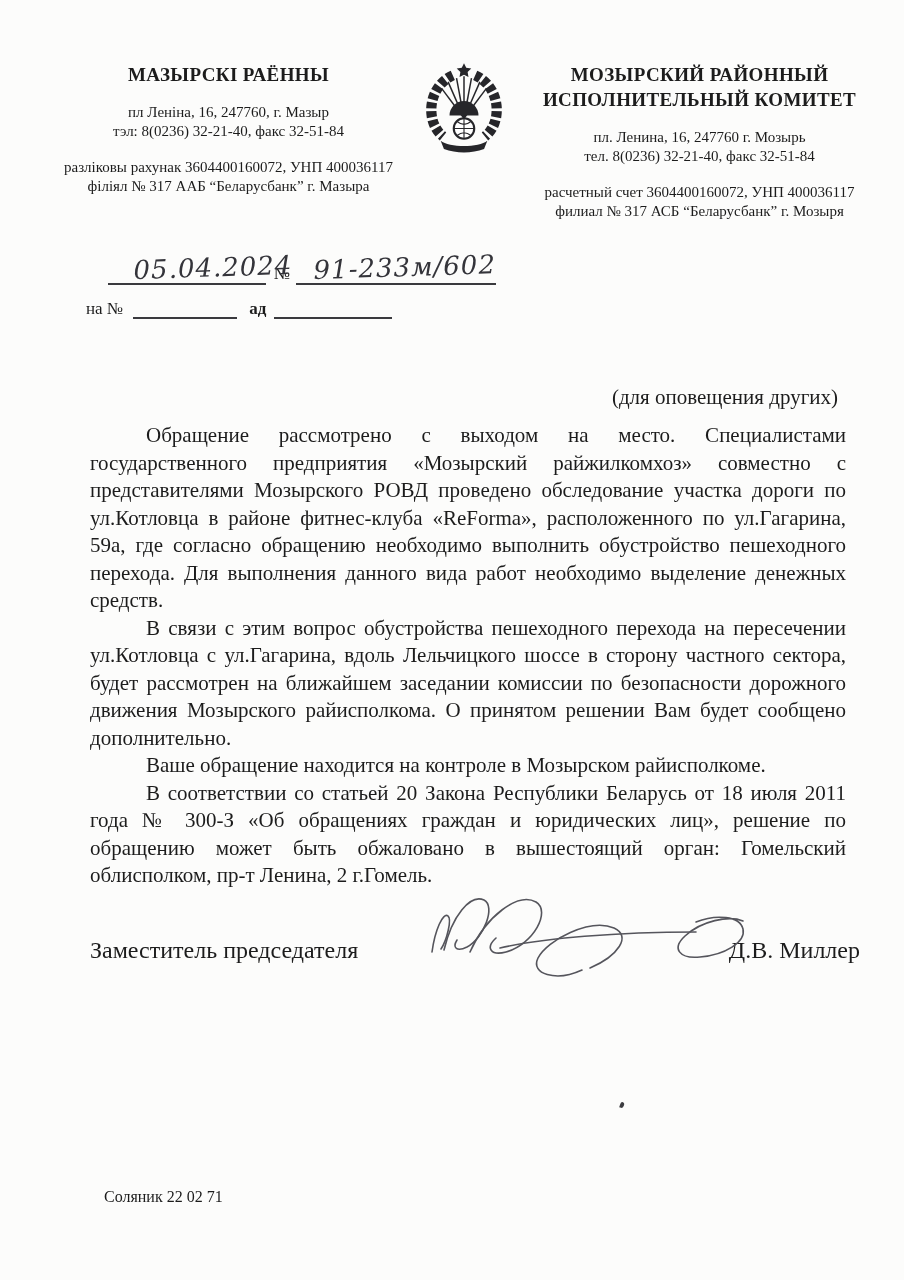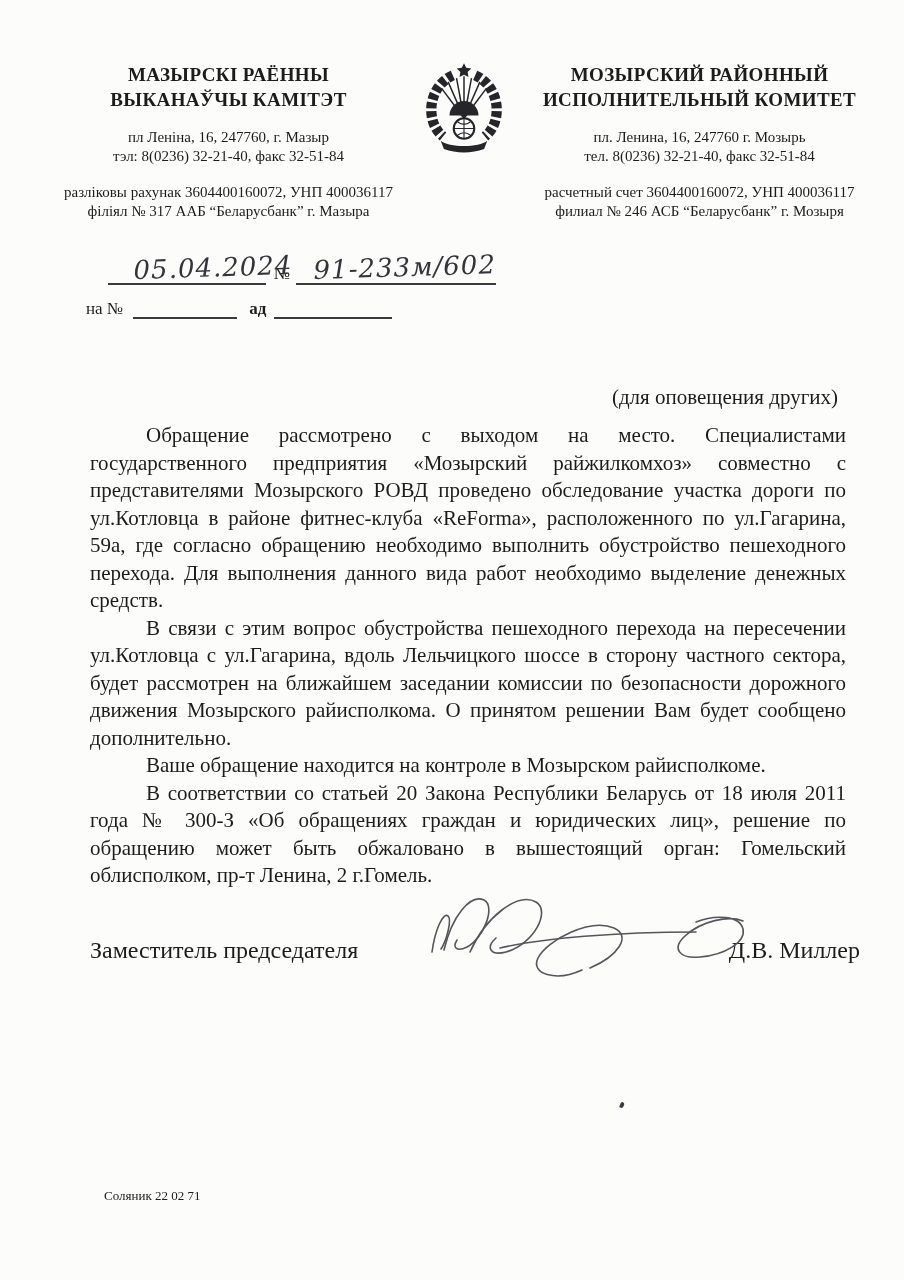--- a/index.html
+++ b/index.html
@@ -92,35 +92,34 @@
     left:620px;top:1102px;
     width:4px;height:6px;
     background:#3c3c40;
     border-radius:50% 50% 50% 0;
     transform:rotate(18deg);
   }
   
   .footer{
     position:absolute;
     left:104px;top:1188px;
-    font-size:13px;
+    font-size:16px;
   }
   svg .ink{fill:#26262a;}
   svg .ink-s{stroke:#26262a;}
 </style>
 </head>
 <body>
 
 <div class="page">
 
   <header class="letterhead">
     <div class="lh-col">
       <div class="lh-title">
         <div>МАЗЫРСКІ РАЁННЫ</div>
-        <div>ВЫКАНАЎЧЫ КАМІТЭТ</div>
       </div>
       <div class="lh-addr">
         <div>пл Леніна, 16, 247760, г. Мазыр</div>
         <div>тэл: 8(0236) 32-21-40, факс 32-51-84</div>
       </div>
       <div class="lh-bank">
         <div>разліковы рахунак 3604400160072, УНП 400036117</div>
         <div>філіял № 317 ААБ “Беларусбанк” г. Мазыра</div>
       </div>
     </div>
@@ -156,21 +155,21 @@
       <div class="lh-title">
         <div>МОЗЫРСКИЙ РАЙОННЫЙ</div>
         <div>ИСПОЛНИТЕЛЬНЫЙ КОМИТЕТ</div>
       </div>
       <div class="lh-addr">
         <div>пл. Ленина, 16, 247760 г. Мозырь</div>
         <div>тел. 8(0236) 32-21-40, факс 32-51-84</div>
       </div>
       <div class="lh-bank">
         <div>расчетный счет 3604400160072, УНП 400036117</div>
-        <div>филиал № 246 АСБ “Беларусбанк” г. Мозыря</div>
+        <div>филиал № 317 АСБ “Беларусбанк” г. Мозыря</div>
       </div>
     </div>
   </header>
 
   <section class="ref-block">
     <div class="ref-row1">
       <span class="date-cell uline">
         <span class="hw">05.04.2024</span>
       </span>
       <span class="no-label">№</span>

